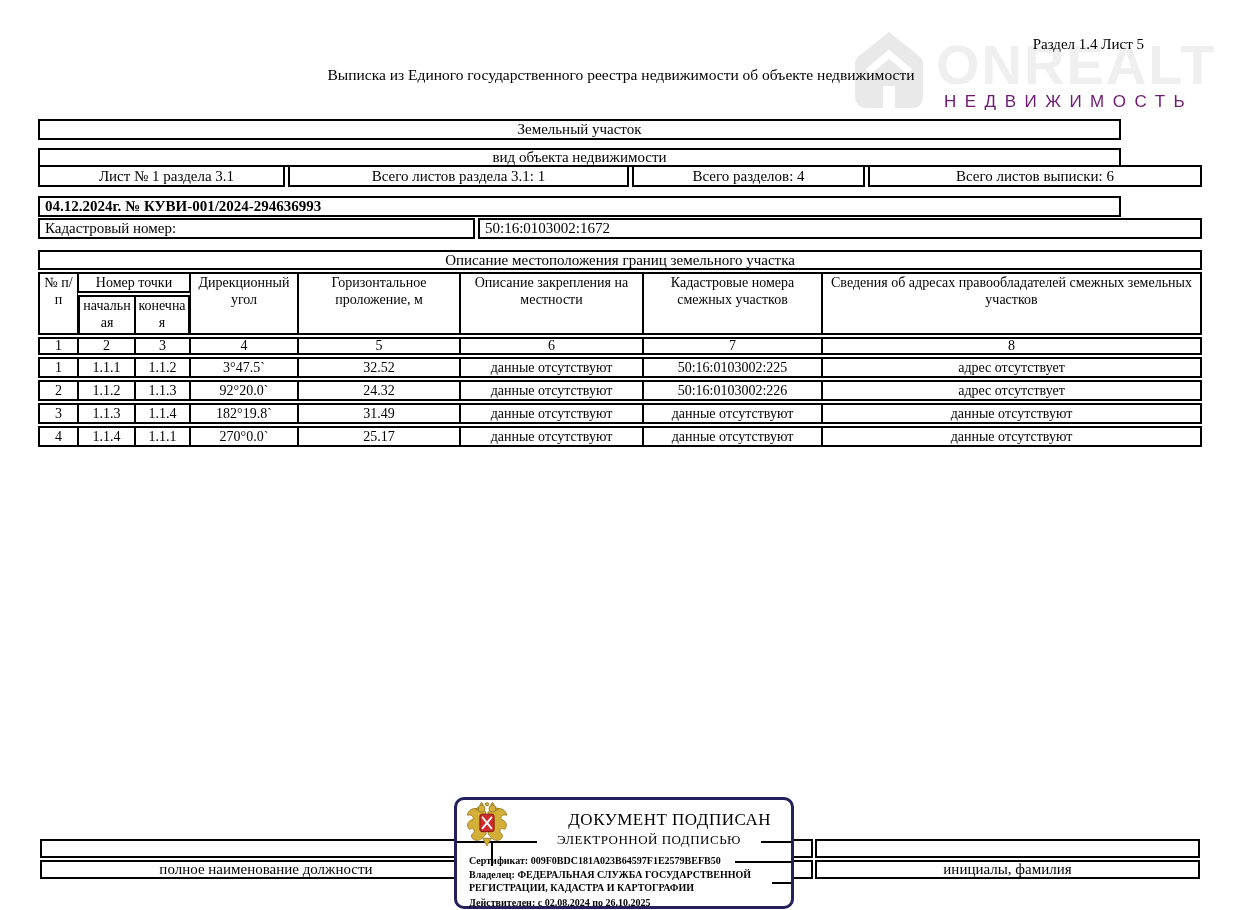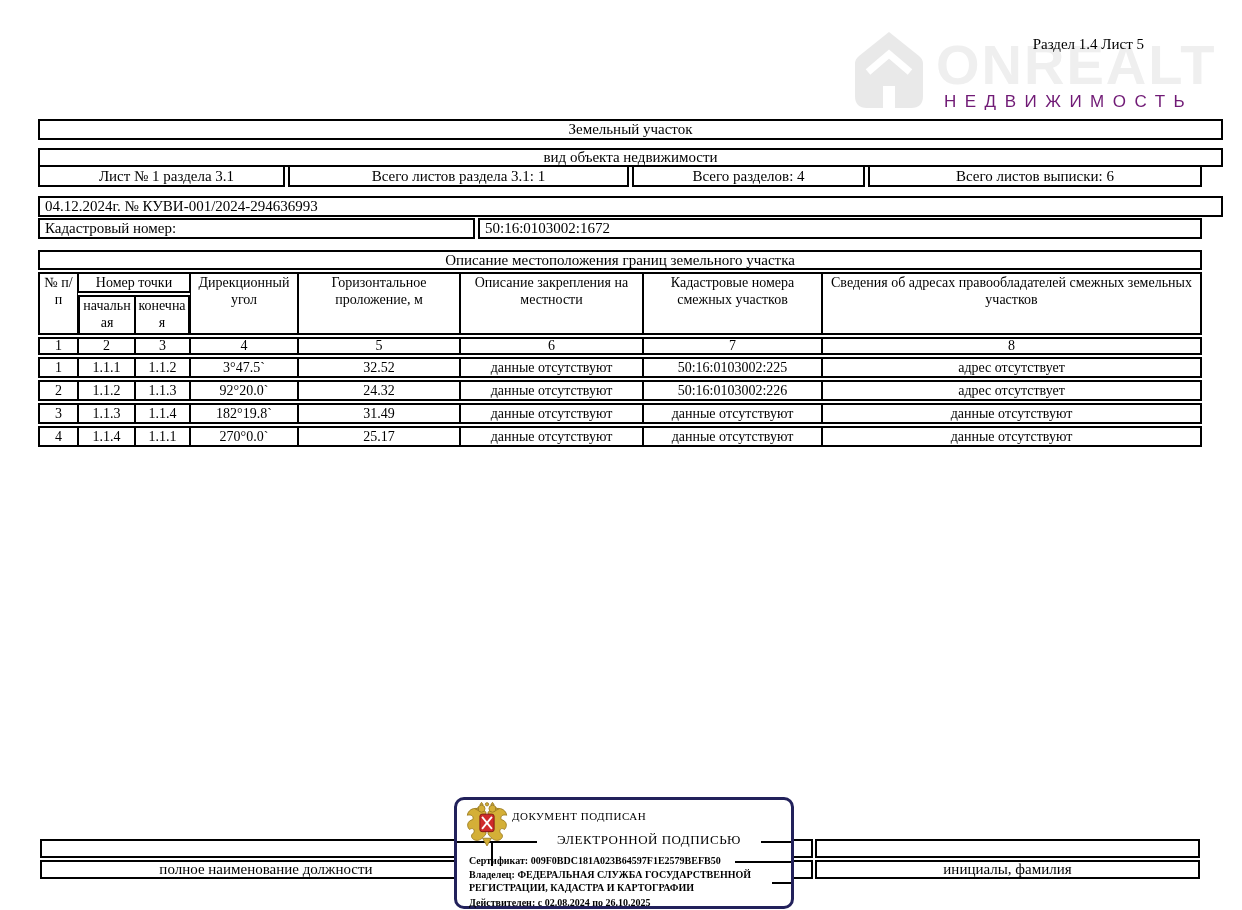--- a/index.html
+++ b/index.html
@@ -24,27 +24,27 @@
     position:absolute; left:944px; top:92px;
     font-family:"Liberation Sans", "DejaVu Sans", sans-serif;
     font-size:17px; font-weight:normal; letter-spacing:8.5px; color:#701a75;
     white-space:nowrap;
   }
   
   .section-ref { position:absolute; top:36px; right:98px; font-size:15px; }
   .doc-title   { position:absolute; top:66px; left:0; width:100%; text-align:center; font-size:15.5px; }
   .doc-subtitle{ position:absolute; top:92px; left:0; width:100%; text-align:center; font-size:15.5px; }
   
-  .box { position:absolute; left:38px; width:1185px; border:2px solid #000; background:transparent; font-size:15px; }
+  .box { position:absolute; left:38px; width:1083px; border:2px solid #000; background:transparent; font-size:15px; }
   .center { text-align:center; }
   .obj-row1 { top:119px; height:21px; line-height:17px; }
   .obj-row2 { top:148px; height:19px; line-height:15px; }
   .sheet-row { position:absolute; left:38px; top:165px; width:1164px; display:flex; gap:3px; }
   .sheet-cell { border:2px solid #000; height:22px; line-height:18px; text-align:center; font-size:15px; }
-  .doc-num { top:196px; height:21px; line-height:17px; padding-left:5px; }
+  .doc-num { top:196px; height:21px; line-height:17px; padding-left:5px;font-weight:bold; }
   .cad-row { position:absolute; left:38px; top:218px; width:1164px; display:flex; gap:3px; }
   .cad-cell { border:2px solid #000; height:21px; line-height:17px; font-size:15px; padding-left:5px; }
   
   table.bnd {
     position:absolute; left:38px; top:248px;
     width:1164px; table-layout:fixed;
     border-collapse:separate; border-spacing:0 2px;
     font-size:14px;
   }
   table.bnd td, table.bnd th {
@@ -70,21 +70,21 @@
   table.foot td { border:2px solid #000; height:19px; line-height:15px; text-align:center; }
   
   .stamp {
     position:absolute; left:454px; top:797px;
     width:340px; height:112px;
     background:#fff;
     border:3px solid #22215b; border-radius:10px;
     z-index:5;
   }
   .stamp .eagle { position:absolute; left:8px; top:1px; }
-  .stamp .l1 { position:absolute; left:55px; right:20px; top:10px; text-align:left; font-size:11px; letter-spacing:0.5px; }
+  .stamp .l1 { position:absolute; left:55px; right:20px; top:10px; text-align:right; font-size:17px; letter-spacing:0.5px; }
   .stamp .l2 { position:absolute; left:55px; right:5px; top:32px; text-align:center; font-size:13px; letter-spacing:0.5px; }
   .stamp .meta { position:absolute; left:12px; width:314px; font-size:10px; font-weight:bold; line-height:13px; }
   .stamp .cert  { top:54px; }
   .stamp .owner { top:68px; }
   .stamp .valid { top:96px; }
   .art { position:absolute; background:#000; }
   .art.h { height:2px; } .art.v { width:2px; }
 </style>
 </head>
 <body>
@@ -95,20 +95,21 @@
     <svg width="72" height="80" viewBox="0 0 72 80">
       <path fill="#e9e9e9" d="M36 2 L66 26 Q70 29 70 34 L70 66 Q70 78 58 78 L14 78 Q2 78 2 66 L2 34 Q2 29 6 26 Z"></path>
       <path fill="none" stroke="#ffffff" stroke-width="7" d="M15 42 L36 24 L57 42"></path>
       <rect x="30" y="56" width="12" height="24" fill="#ffffff"></rect>
     </svg>
   </div>
   <div class="wm-brand">ONREALT</div>
   <div class="wm-sub">НЕДВИЖИМОСТЬ</div>
 
   <div class="section-ref">Раздел 1.4 Лист 5</div>
+  <div class="doc-title">Выписка из Единого государственного реестра недвижимости об объекте недвижимости</div>
 
   <div class="box obj-row1 center">Земельный участок</div>
   <div class="box obj-row2 center">вид объекта недвижимости</div>
 
   <div class="sheet-row">
     <div class="sheet-cell" style="flex:0 0 247px;padding-left:10px;">Лист № 1 раздела 3.1</div>
     <div class="sheet-cell" style="flex:0 0 341px;">Всего листов раздела 3.1: 1</div>
     <div class="sheet-cell" style="flex:0 0 233px;">Всего разделов: 4</div>
     <div class="sheet-cell" style="flex:1;">Всего листов выписки: 6</div>
   </div>

